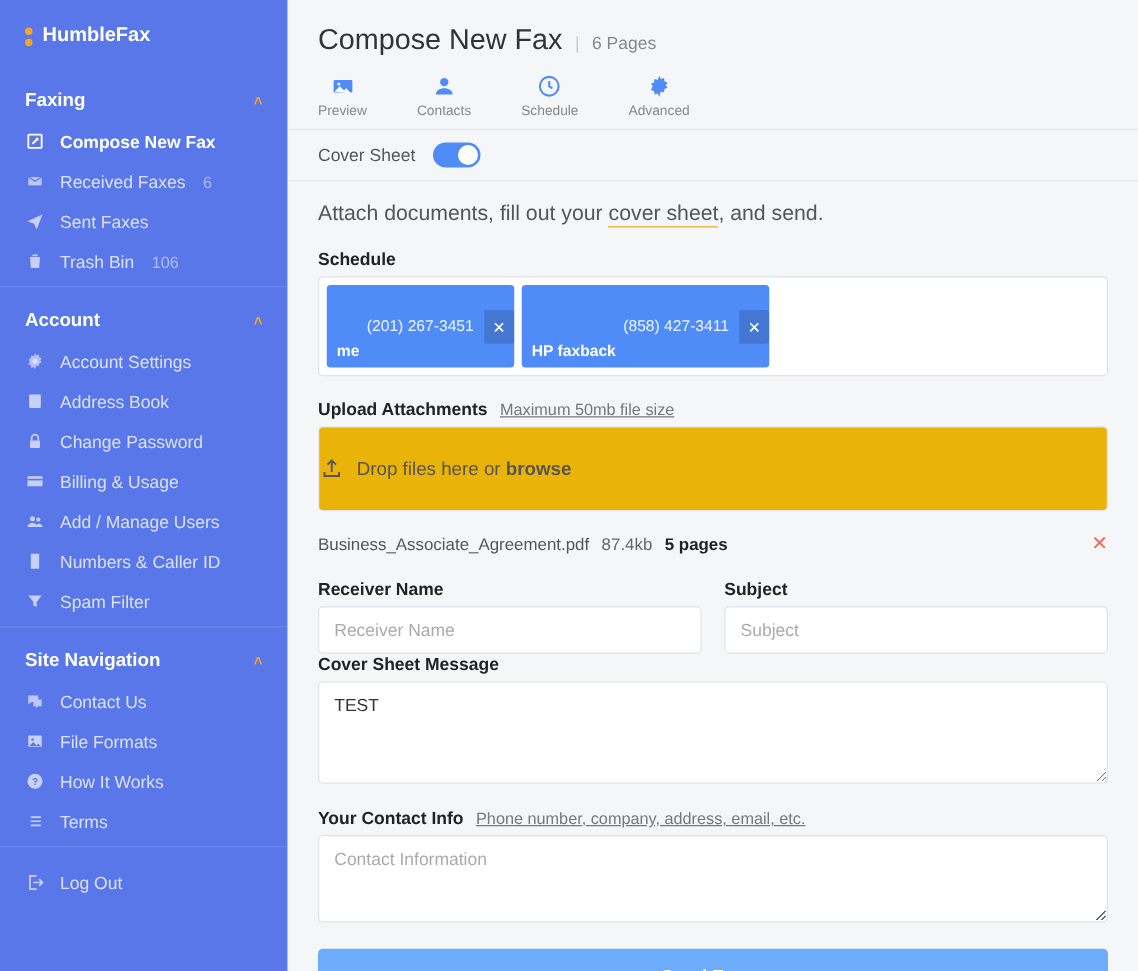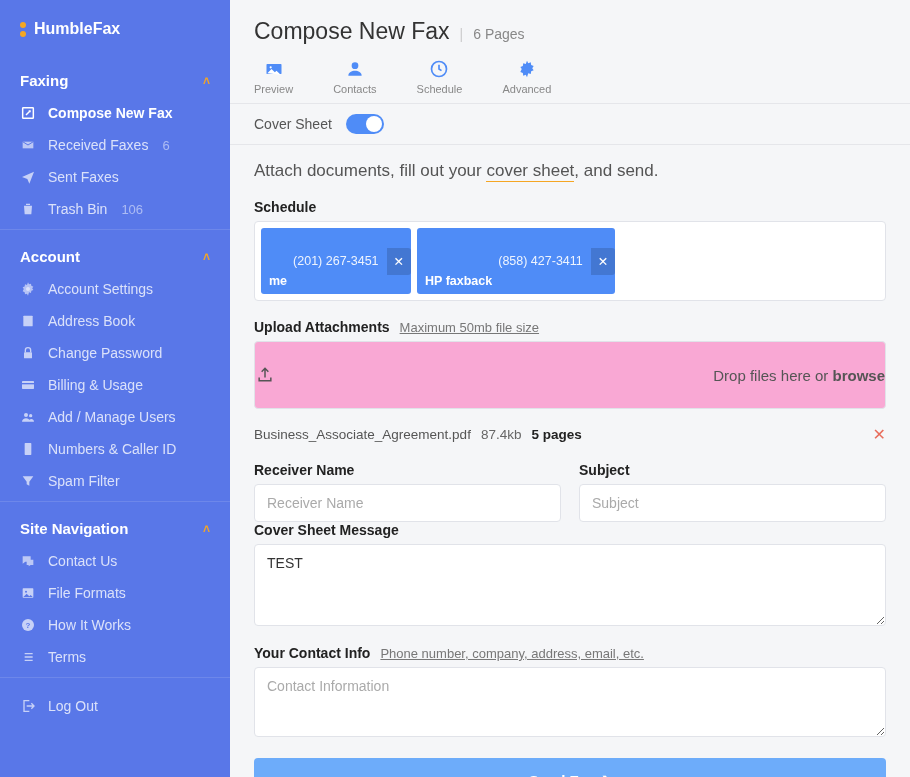--- a/index.html
+++ b/index.html
@@ -34,21 +34,21 @@
   .body { padding: 16px 24px 24px 24px; }
   .instruct { font-size: 17px; color: #555; margin-bottom: 18px; font-weight: 300; }
   .instruct a { color: #555; text-decoration: none; border-bottom: 1px solid #f5a623; padding-bottom: 1px; }
   .label { font-weight: 700; color: #222; font-size: 14px; margin-bottom: 6px; display: flex; align-items: baseline; gap: 10px; }
   .label .hint { font-weight: 400; color: #777; font-size: 13px; text-decoration: underline; }
   .receivers-box { background: #fff; border: 1px solid #e1e3e9; border-radius: 4px; padding: 6px; display: flex; gap: 6px; flex-wrap: wrap; margin-bottom: 18px; }
   .chip { background: #4f8cf7; color: #fff; border-radius: 3px; display: flex; align-items: center; font-size: 12.5px; }
   .chip .cn { font-weight: 700; padding: 6px 4px 6px 8px; margin-top: 40px; }
   .chip .cp { padding: 6px 2px; opacity: 0.9; }
   .chip .cx { background: rgba(0,0,0,0.15); margin-left: 6px; padding: 6px 7px; border-top-right-radius: 3px; border-bottom-right-radius: 3px; cursor: pointer; }
-  .dropzone { background: #f9a8d4; border: 1px solid #e1e3e9; border-radius: 4px; height: 68px; display: flex; align-items: center; justify-content: space-between; gap: 10px; color: #555; margin-bottom: 10px; cursor: pointer; font-size: 15px; }
+  .dropzone { background: #eab308; border: 1px solid #e1e3e9; border-radius: 4px; height: 68px; display: flex; align-items: center; justify-content: flex-start; gap: 10px; color: #555; margin-bottom: 10px; cursor: pointer; font-size: 15px; }
   .dropzone strong { font-weight: 700; }
   .upload-icon { width: 20px; height: 20px; }
   .attach-row { display: flex; align-items: center; gap: 10px; color: #666; font-size: 13.5px; margin-bottom: 18px; margin-top: 16px; }
   .attach-row .fname { color: #555; }
   .attach-row .pages { color: #222; font-weight: 700; }
   .attach-row .spacer { flex: 1; }
   .attach-row .del { color: #e86d5c; cursor: pointer; font-size: 16px; font-weight: 300; }
   .two-col { display: flex; gap: 18px; margin-bottom: 0; }
   .two-col > div { flex: 1; }
   .input { width: 100%; background: #fff; border: 1px solid #e1e3e9; border-radius: 4px; padding: 10px 12px; font-size: 14px; color: #333; font-family: inherit; }

